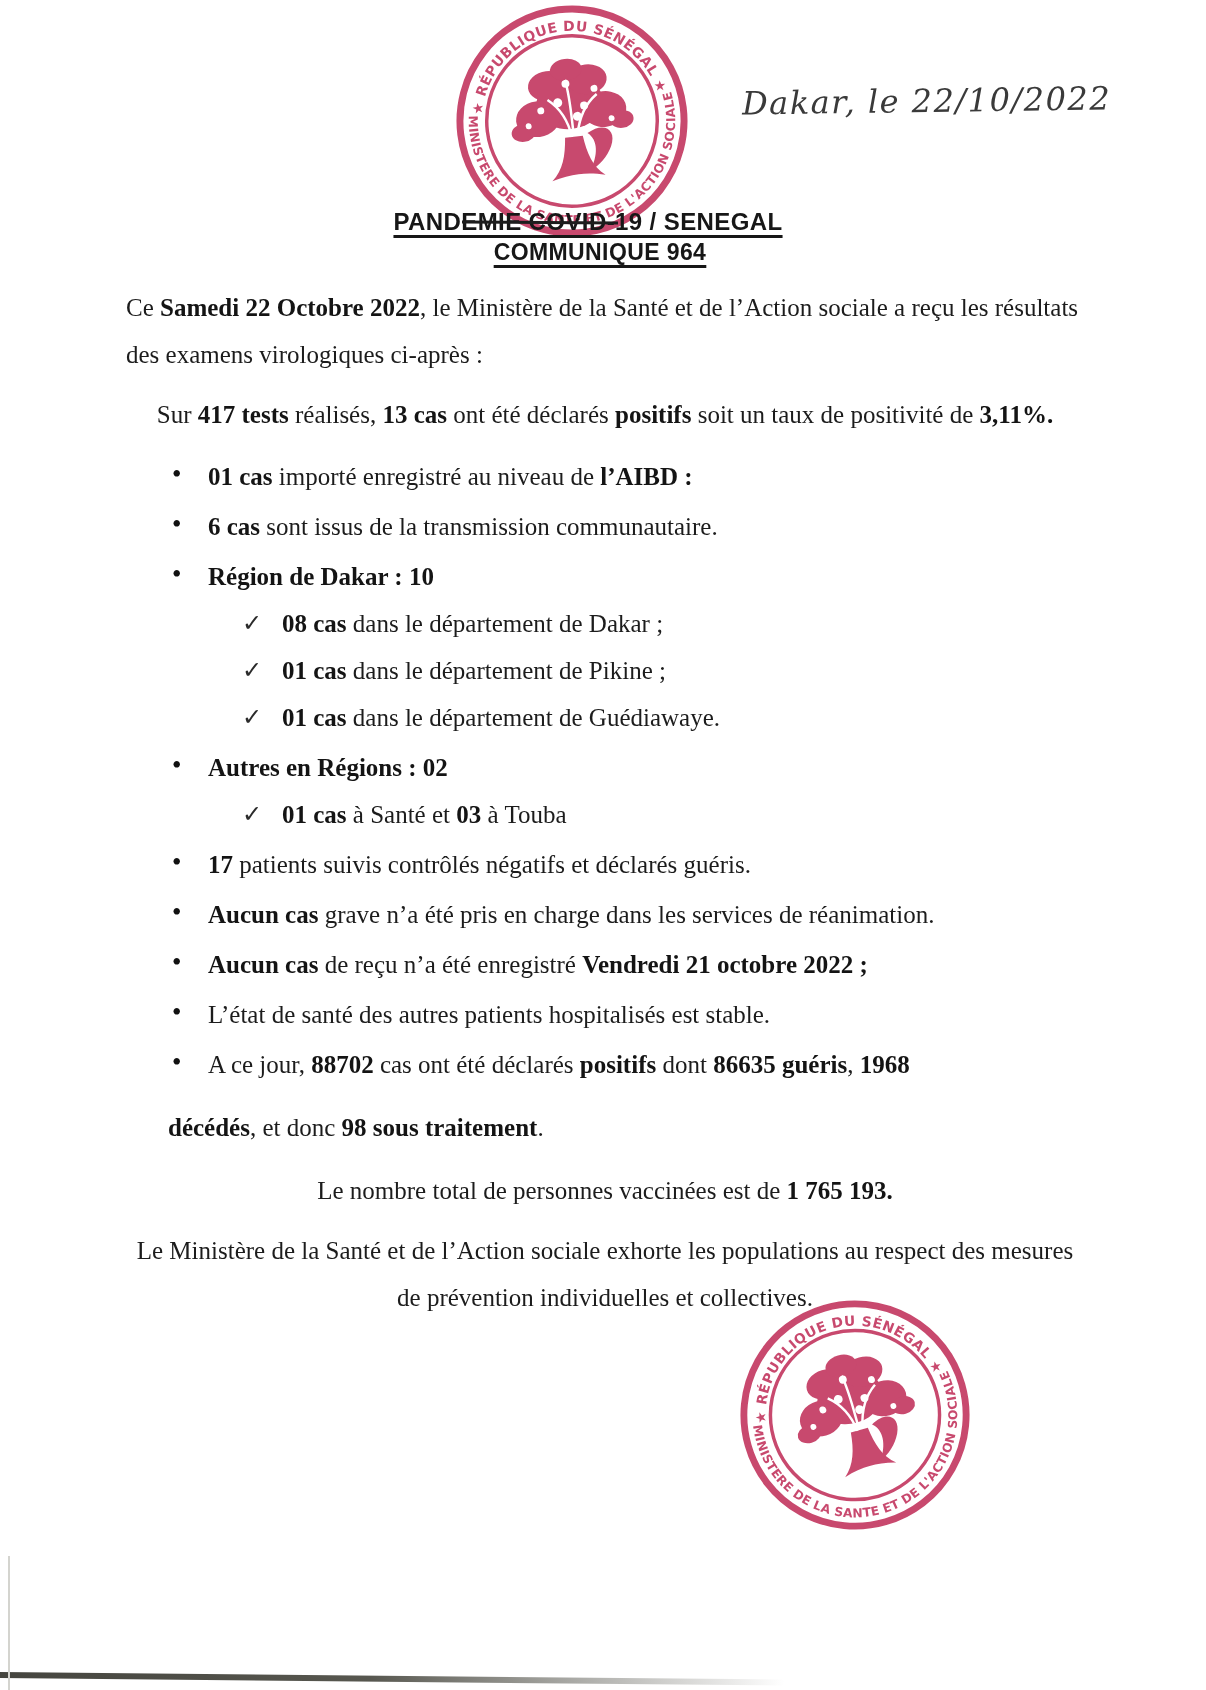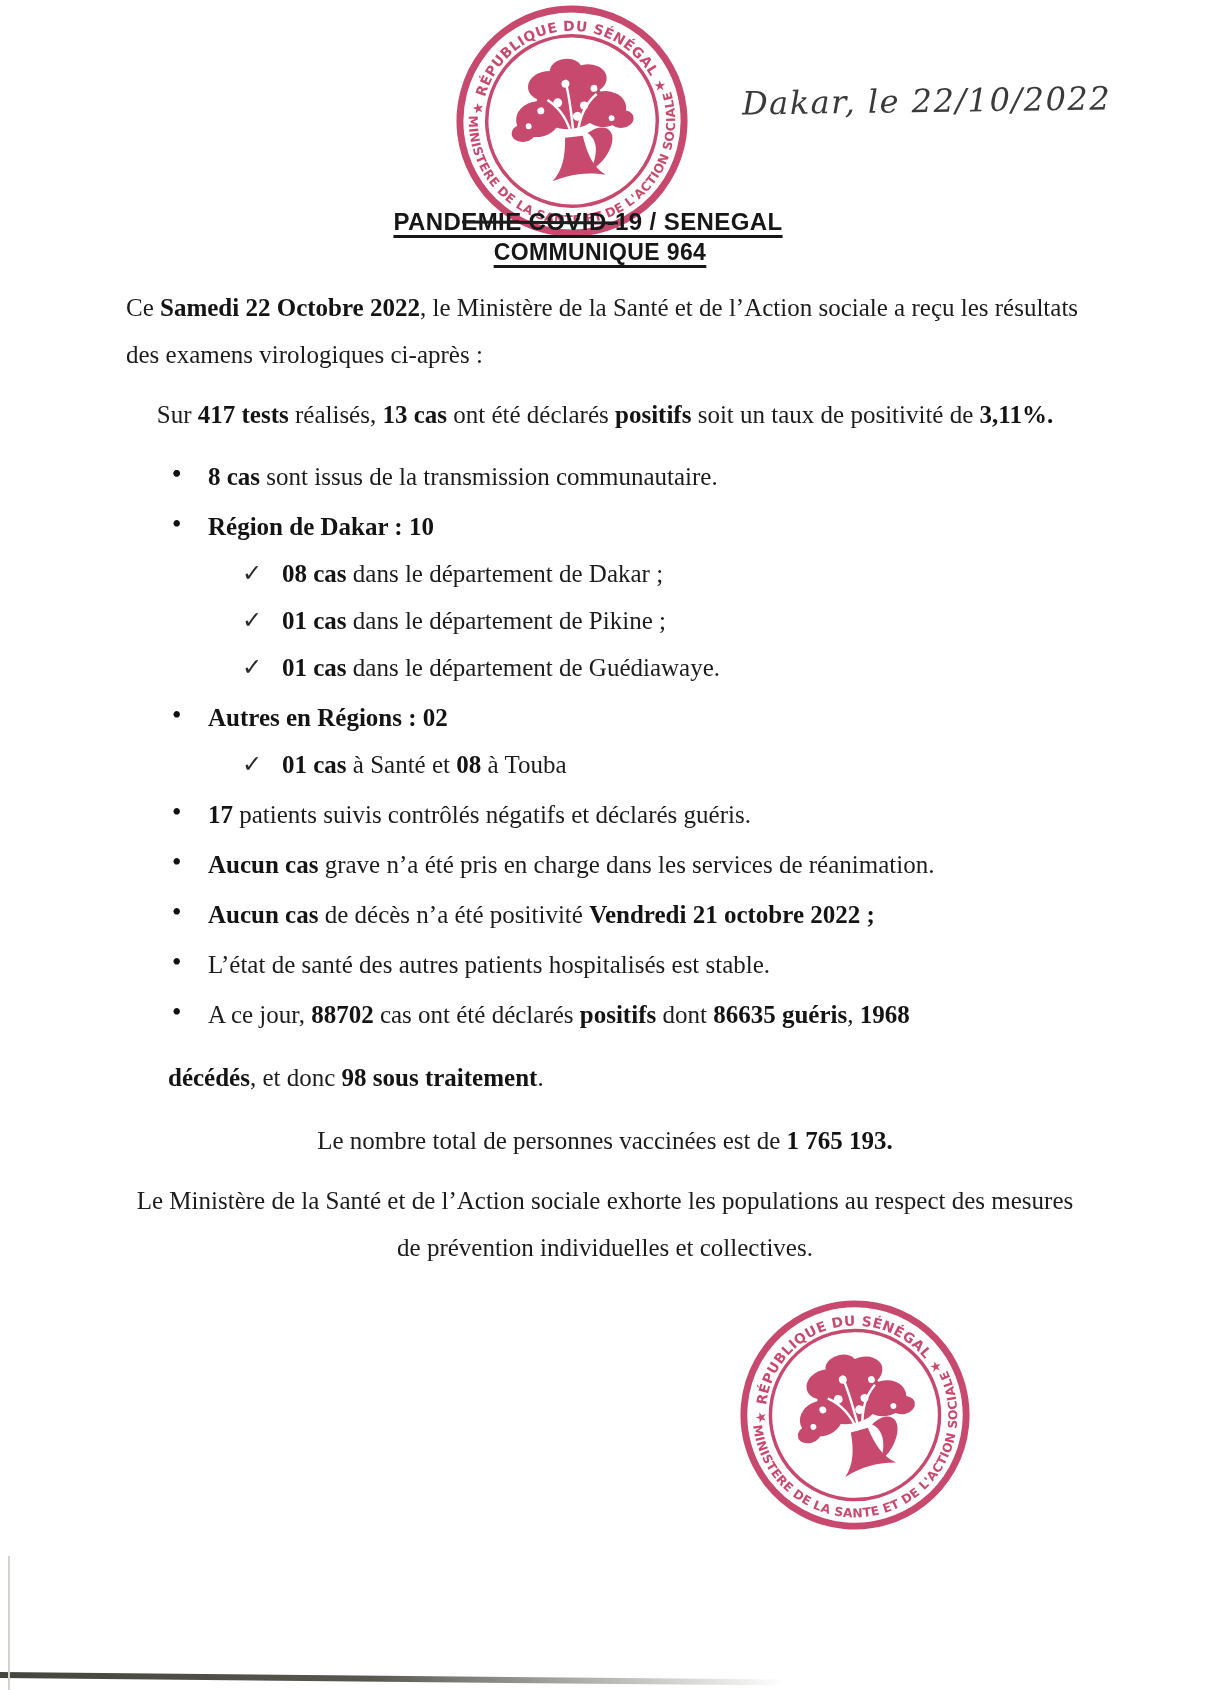--- a/index.html
+++ b/index.html
@@ -121,31 +121,31 @@
 
   <div class="title-wrap">
     <div><span class="doc-title">PANDEMIE COVID-19 / SENEGAL</span></div>
     <div><span class="doc-subtitle">COMMUNIQUE 964</span></div>
   </div>
   <div class="strike-mark"></div>
 
   <div class="doc-body">
       <div class="blk para"><span><span>Ce </span><b>Samedi 22 Octobre 2022</b><span>, le Ministère de la Santé et de l’Action sociale a reçu les résultats des examens virologiques ci-après :</span></span></div>
       <div class="blk para"><span><span>Sur </span><b>417 tests</b><span> réalisés, </span><b>13 cas</b><span> ont été déclarés </span><b>positifs</b><span> soit un taux de positivité de </span><b>3,11%.</b></span></div>
-      <div class="blk bullet"><span class="marker bullet-marker">•</span></div>
-      <div class="blk bullet"><span class="marker bullet-marker">•</span><span><b>8 cas</b><span> sont issus de la transmission communautaire.</span></span></div>
+      <div class="blk bullet"><span class="marker bullet-marker">•</span><span><b>01 cas</b><span> importé enregistré au niveau de </span><b>l’AIBD :</b></span></div>
+      <div class="blk bullet"><span class="marker bullet-marker">•</span><span><b>6 cas</b><span> sont issus de la transmission communautaire.</span></span></div>
       <div class="blk bullet"><span class="marker bullet-marker">•</span><span><b>Région de Dakar : 10</b></span></div>
       <div class="blk check"><span class="marker check-marker">✓</span><span><b>08 cas</b><span> dans le département de Dakar ;</span></span></div>
       <div class="blk check"><span class="marker check-marker">✓</span><span><b>01 cas</b><span> dans le département de Pikine ;</span></span></div>
       <div class="blk check"><span class="marker check-marker">✓</span><span><b>01 cas</b><span> dans le département de Guédiawaye.</span></span></div>
       <div class="blk bullet"><span class="marker bullet-marker">•</span><span><b>Autres en Régions : 02</b></span></div>
-      <div class="blk check"><span class="marker check-marker">✓</span><span><b>01 cas</b><span> à Santé et </span><b>08</b><span> à Touba</span></span></div>
+      <div class="blk check"><span class="marker check-marker">✓</span><span><b>01 cas</b><span> à Santé et </span><b>03</b><span> à Touba</span></span></div>
       <div class="blk bullet"><span class="marker bullet-marker">•</span><span><b>17</b><span> patients suivis contrôlés négatifs et déclarés guéris.</span></span></div>
       <div class="blk bullet"><span class="marker bullet-marker">•</span><span><b>Aucun cas</b><span> grave n’a été pris en charge dans les services de réanimation.</span></span></div>
-      <div class="blk bullet"><span class="marker bullet-marker">•</span><span><b>Aucun cas</b><span> de décès n’a été positivité </span><b>Vendredi 21 octobre 2022 ;</b></span></div>
+      <div class="blk bullet"><span class="marker bullet-marker">•</span><span><b>Aucun cas</b><span> de reçu n’a été enregistré </span><b>Vendredi 21 octobre 2022 ;</b></span></div>
       <div class="blk bullet"><span class="marker bullet-marker">•</span><span><span>L’état de santé des autres patients hospitalisés est stable.</span></span></div>
       <div class="blk bullet"><span class="marker bullet-marker">•</span><span><span>A ce jour, </span><b>88702</b><span> cas ont été déclarés </span><b>positifs</b><span> dont </span><b>86635 guéris</b><span>, </span><b>1968</b></span></div>
       <div class="blk cont"><span><b>décédés</b><span>, et donc </span><b>98 sous traitement</b><span>.</span></span></div>
       <div class="blk para"><span><span>Le nombre total de personnes vaccinées est de </span><b>1 765 193.</b></span></div>
       <div class="blk para"><span><span>Le Ministère de la Santé et de l’Action sociale exhorte les populations au respect des mesures de prévention individuelles et collectives.</span></span></div>
     </div>
 
   <div class="seal seal-bottom" style="color: rgb(196, 58, 98);">
     <svg viewBox="-120 -120 240 240">
       <defs>

